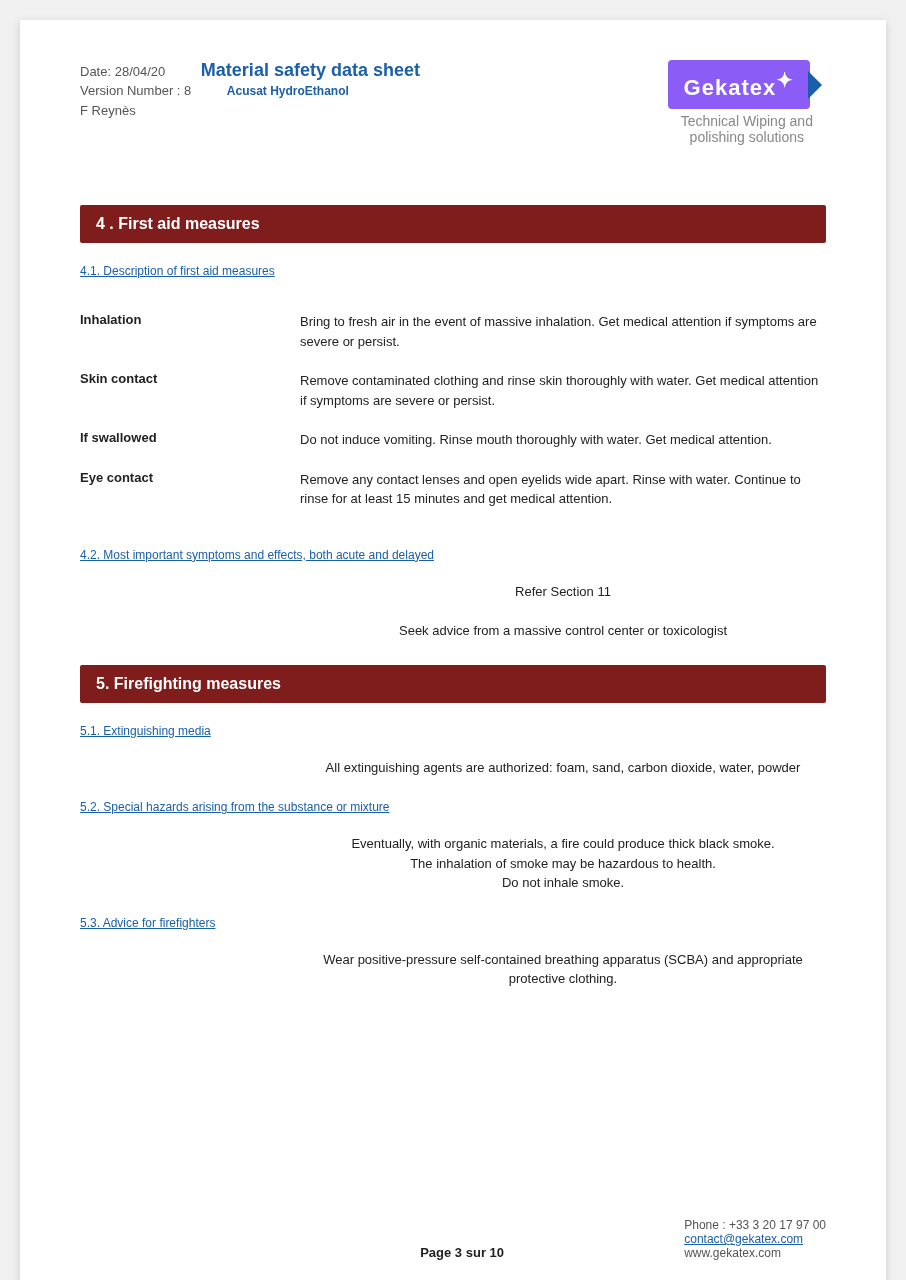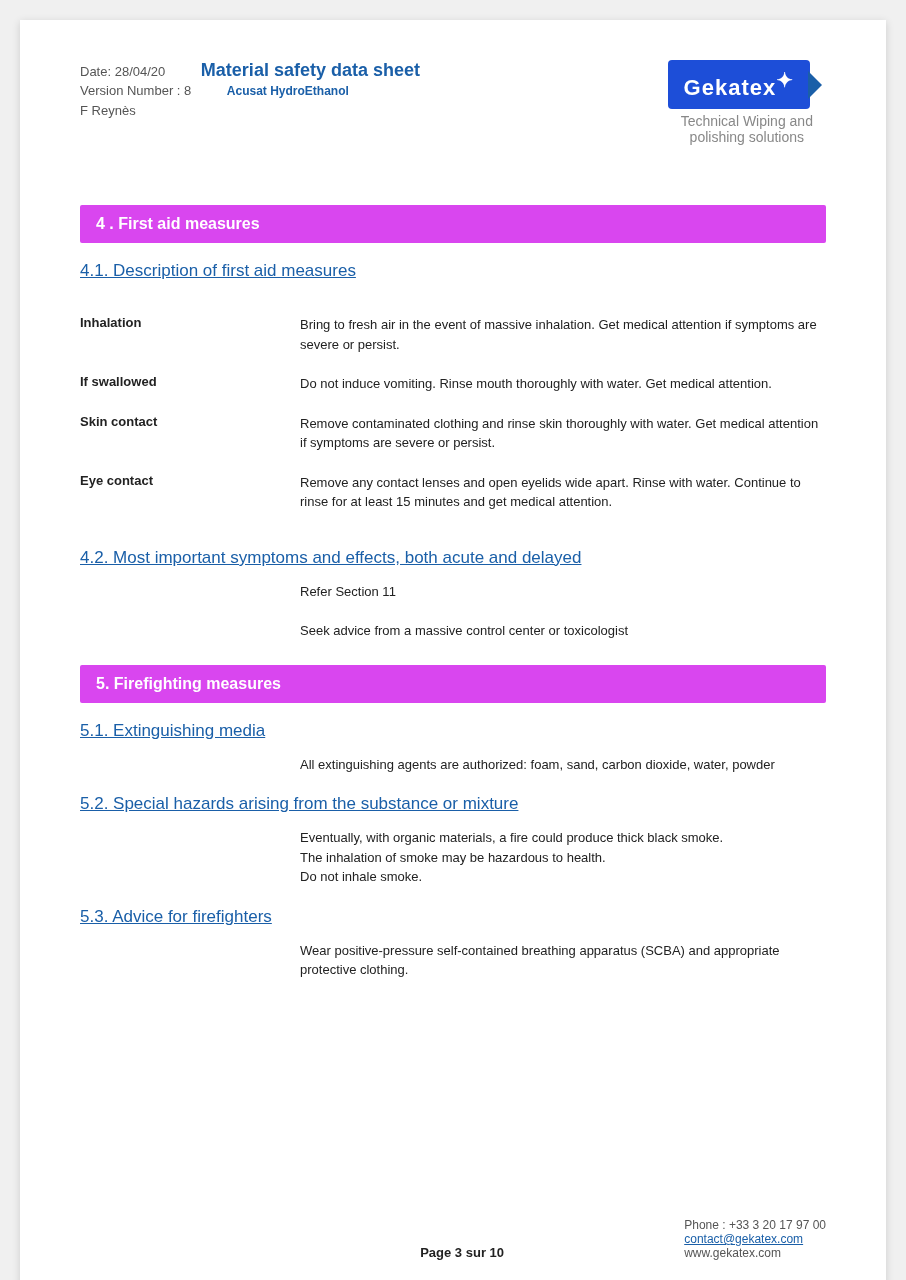--- a/index.html
+++ b/index.html
@@ -48,21 +48,21 @@
       font-size: 13px;
       color: #555;
       margin-top: 4px;
     }
     .logo-container {
       display: flex;
       flex-direction: column;
       align-items: center;
     }
     .logo-box {
-      background: #1d4ed8;
+      background: #8b5cf6;
       color: white;
       font-size: 22px;
       font-weight: bold;
       padding: 8px 16px;
       border-radius: 4px;
       position: relative;
       letter-spacing: 1px;
     }
     .logo-box::after {
       content: '';
@@ -79,34 +79,34 @@
     .logo-subtitle {
       font-size: 14px;
       color: #888;
       text-align: center;
       margin-top: 4px;
       max-width: 140px;
     }
 
     
     .section-header {
-      background: #d946ef;
+      background: #7f1d1d;
       color: white;
       padding: 10px 16px;
       font-size: 16px;
       font-weight: bold;
       margin: 24px 0 18px 0;
       border-radius: 2px;
     }
 
     
     .subsection-link {
       color: #1a5fa8;
       text-decoration: underline;
-      font-size: 17px;
+      font-size: 12px;
       font-weight: normal;
       display: inline-block;
       margin-bottom: 14px;
     }
 
     
     .content-row {
       display: flex;
       margin-bottom: 20px;
       align-items: flex-start;
@@ -125,21 +125,22 @@
       flex: 1;
       line-height: 1.5;
     }
 
     
     .subsection-block {
       margin-bottom: 20px;
     }
     .subsection-value {
       display: flex;
-      margin-top: 0;
+      margin-top: 6px;
+      text-align: center;
     }
     .subsection-spacer {
       min-width: 220px;
     }
     .subsection-text {
       font-size: 13px;
       color: #222;
       flex: 1;
       line-height: 1.5;
     }
@@ -212,27 +213,27 @@
   <div class="subsection-block">
     <a class="subsection-link">4.1. Description of first aid measures</a>
   </div>
 
   <div class="content-row">
     <div class="content-label">Inhalation</div>
     <div class="content-text">Bring to fresh air in the event of massive inhalation. Get medical attention if symptoms are severe or persist.</div>
   </div>
 
   <div class="content-row">
+    <div class="content-label">Skin contact</div>
+    <div class="content-text">Remove contaminated clothing and rinse skin thoroughly with water. Get medical attention if symptoms are severe or persist.</div>
+  </div>
+
+  <div class="content-row">
     <div class="content-label">If swallowed</div>
     <div class="content-text">Do not induce vomiting. Rinse mouth thoroughly with water. Get medical attention.</div>
-  </div>
-
-  <div class="content-row">
-    <div class="content-label">Skin contact</div>
-    <div class="content-text">Remove contaminated clothing and rinse skin thoroughly with water. Get medical attention if symptoms are severe or persist.</div>
   </div>
 
   <div class="content-row">
     <div class="content-label">Eye contact</div>
     <div class="content-text">Remove any contact lenses and open eyelids wide apart. Rinse with water. Continue to rinse for at least 15 minutes and get medical attention.</div>
   </div>
 
   <div class="spacer"></div>
 
   <div class="subsection-block">

